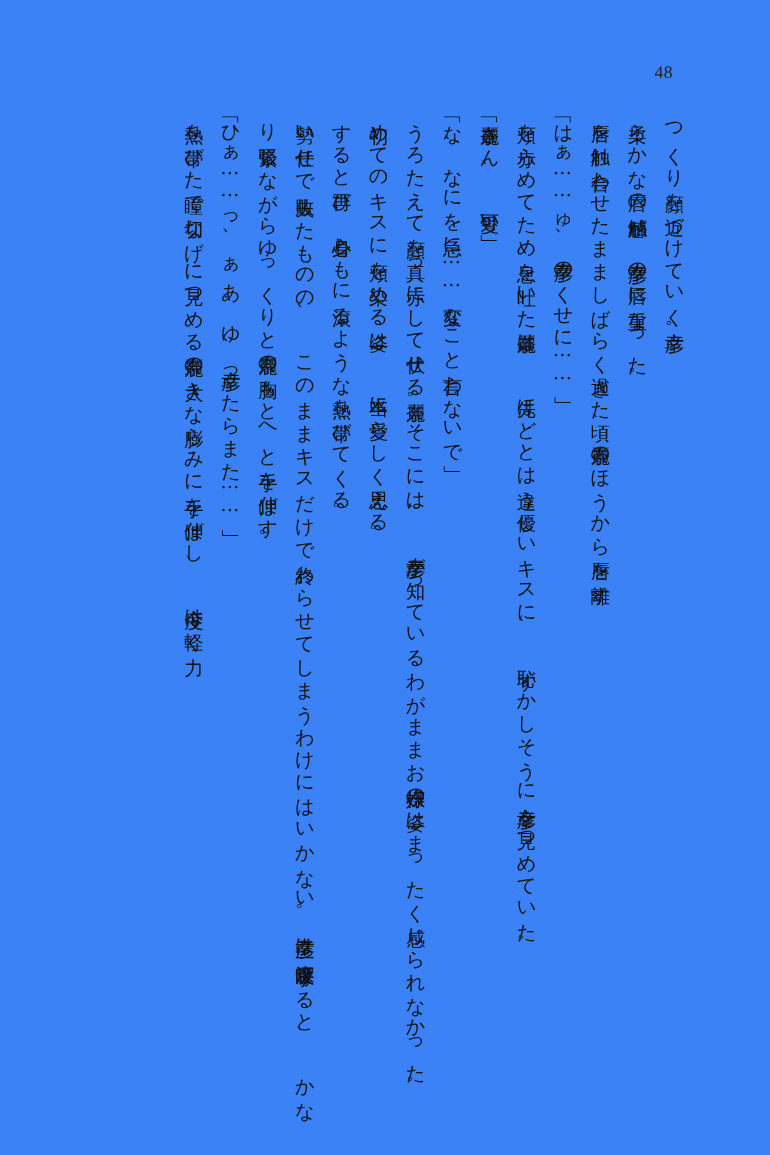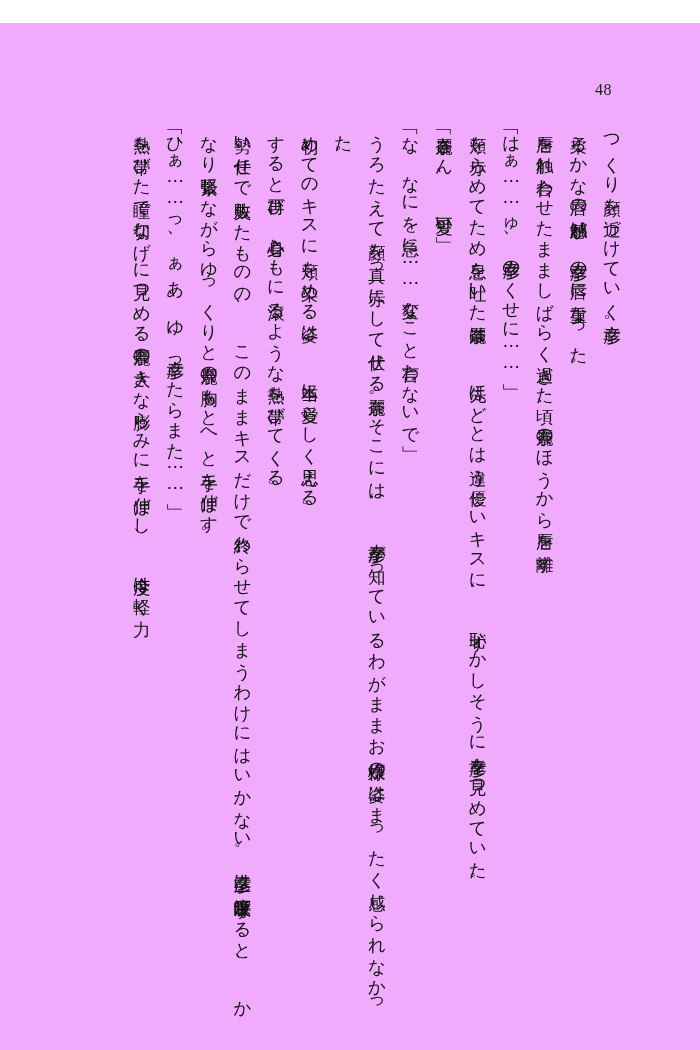--- a/index.html
+++ b/index.html
@@ -11,22 +11,21 @@
     width: 700px;
     height: 1050px;
     position: relative;
     font-family: "Liberation Serif", "DejaVu Serif", serif;
     color: #1a1a1a;
     overflow: hidden;
   }
   #page {
     position: absolute;
     inset: 0;
-    background: #f0abfc;
-    margin-top: 23px;
+    background: #3b82f6;
   }
   
   #page-number {
     position: absolute;
     top: 58px;
     right: 88px;
     font-size: 16px;
     letter-spacing: 0.5px;
     color: #222;
     font-family: "Liberation Serif", "DejaVu Serif", serif;

